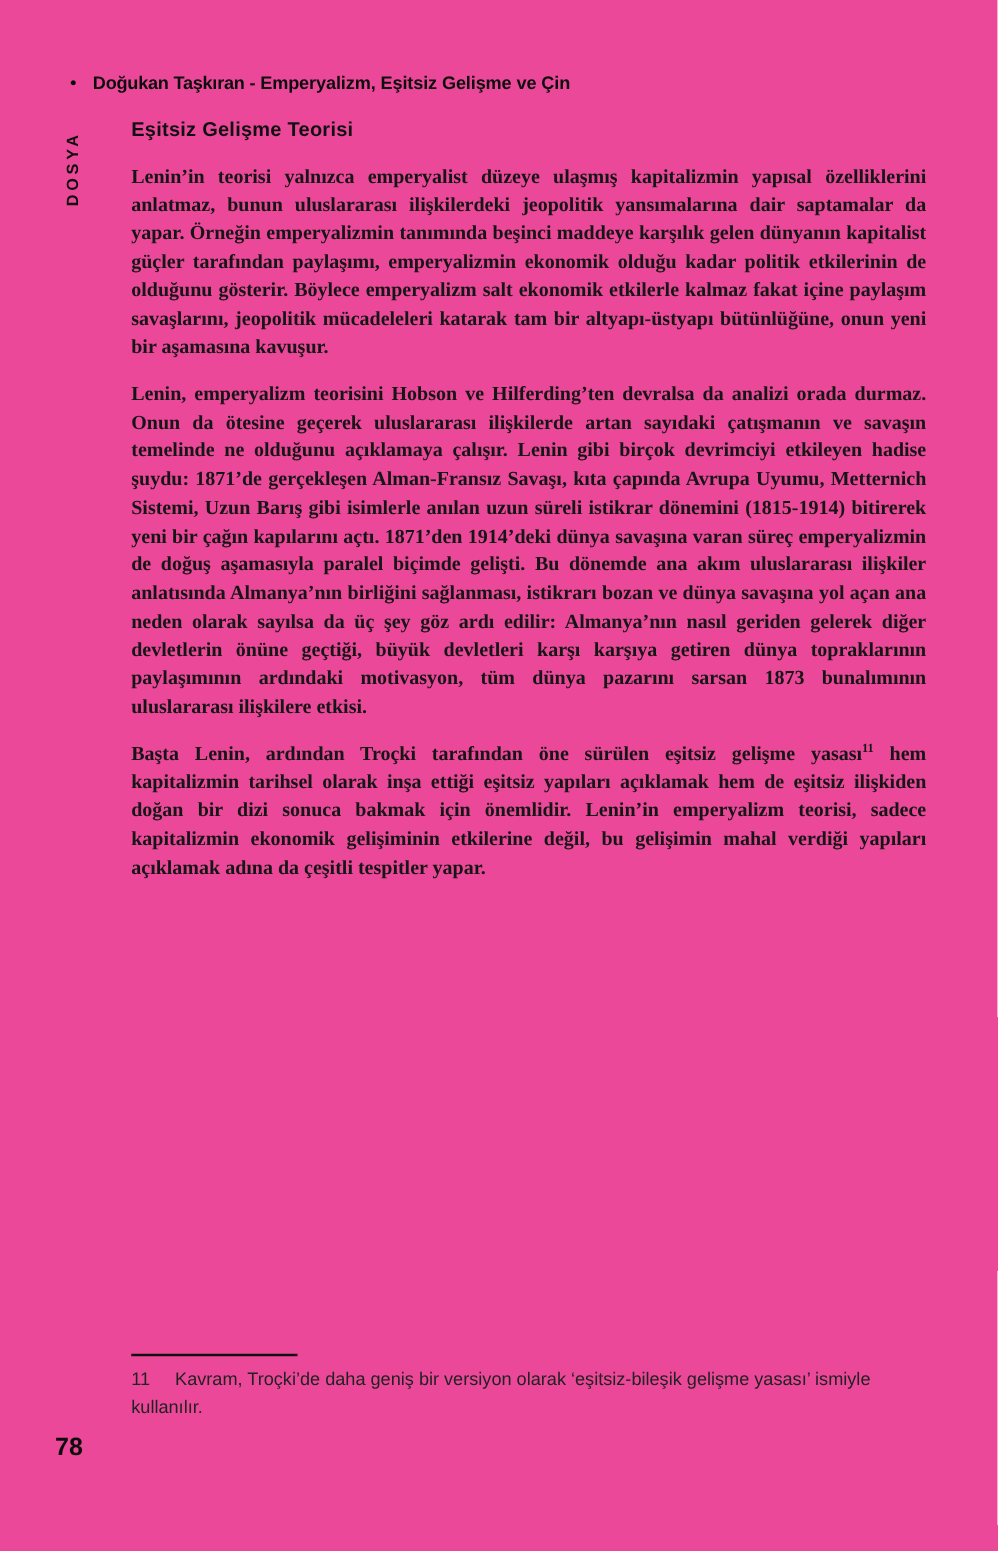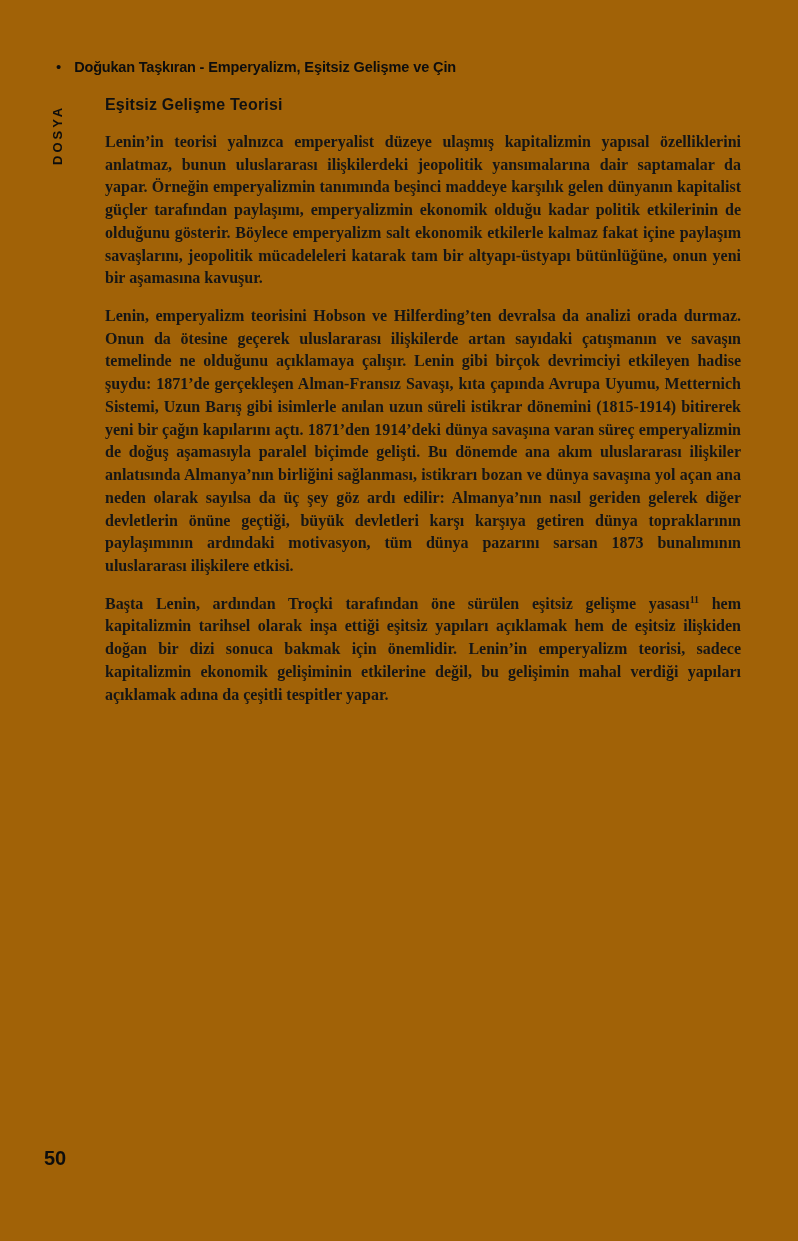--- a/index.html
+++ b/index.html
@@ -4,21 +4,21 @@
 <style>
   html, body {
     margin: 0;
     padding: 0;
     background: #ffffff;
   }
   .page {
     position: relative;
     width: 798px;
     height: 1241px;
-    background: #a16207;
+    background: #ec4899;
     overflow: hidden;
     color: #161616;
   }
   
   .header {
     position: absolute;
     top: 58px;
     left: 56px;
     right: 57px;
     font-family: "Liberation Sans", sans-serif;
@@ -129,16 +129,22 @@
 
   <div class="side-label">DOSYA</div>
 
   <div class="content">
     <h1>Eşitsiz Gelişme Teorisi</h1>
     <p>Lenin’in teorisi yalnızca emperyalist düzeye ulaşmış kapitalizmin yapısal özelliklerini anlatmaz, bunun uluslararası ilişkilerdeki jeopolitik yansımalarına dair saptamalar da yapar. Örneğin emperyalizmin tanımında beşinci maddeye karşılık gelen dünyanın kapitalist güçler tarafından paylaşımı, emperyalizmin ekonomik olduğu kadar politik etkilerinin de olduğunu gösterir. Böylece emperyalizm salt ekonomik etkilerle kalmaz fakat içine paylaşım savaşlarını, jeopolitik mücadeleleri katarak tam bir altyapı-üstyapı bütünlüğüne, onun yeni bir aşamasına kavuşur.</p>
     <p>Lenin, emperyalizm teorisini Hobson ve Hilferding’ten devralsa da analizi orada durmaz. Onun da ötesine geçerek uluslararası ilişkilerde artan sayıdaki çatışmanın ve savaşın temelinde ne olduğunu açıklamaya çalışır. Lenin gibi birçok devrimciyi etkileyen hadise şuydu: 1871’de gerçekleşen Alman-Fransız Savaşı, kıta çapında Avrupa Uyumu, Metternich Sistemi, Uzun Barış gibi isimlerle anılan uzun süreli istikrar dönemini (1815-1914) bitirerek yeni bir çağın kapılarını açtı. 1871’den 1914’deki dünya savaşına varan süreç emperyalizmin de doğuş aşamasıyla paralel biçimde gelişti. Bu dönemde ana akım uluslararası ilişkiler anlatısında Almanya’nın birliğini sağlanması, istikrarı bozan ve dünya savaşına yol açan ana neden olarak sayılsa da üç şey göz ardı edilir: Almanya’nın nasıl geriden gelerek diğer devletlerin önüne geçtiği, büyük devletleri karşı karşıya getiren dünya topraklarının paylaşımının ardındaki motivasyon, tüm dünya pazarını sarsan 1873 bunalımının uluslararası ilişkilere etkisi.</p>
     <p><span>Başta Lenin, ardından Troçki tarafından öne sürülen eşitsiz gelişme yasası</span><sup>11</sup><span> hem kapitalizmin tarihsel olarak inşa ettiği eşitsiz yapıları açıklamak hem de eşitsiz ilişkiden doğan bir dizi sonuca bakmak için önemlidir. Lenin’in emperyalizm teorisi, sadece kapitalizmin ekonomik gelişiminin etkilerine değil, bu gelişimin mahal verdiği yapıları açıklamak adına da çeşitli tespitler yapar.</span></p>
   </div>
 
+  <div class="footnote-block">
+    <div class="footnote-rule"></div>
+    <div class="footnote">
+      <span class="fn-num">11</span><span class="fn-text">Kavram, Troçki’de daha geniş bir versiyon olarak ‘eşitsiz-bileşik gelişme yasası’ ismiyle kullanılır.</span>
+    </div>
+  </div>
 
-  <div class="page-number">50</div>
+  <div class="page-number">78</div>
 
 </div>
 
 </body></html>

